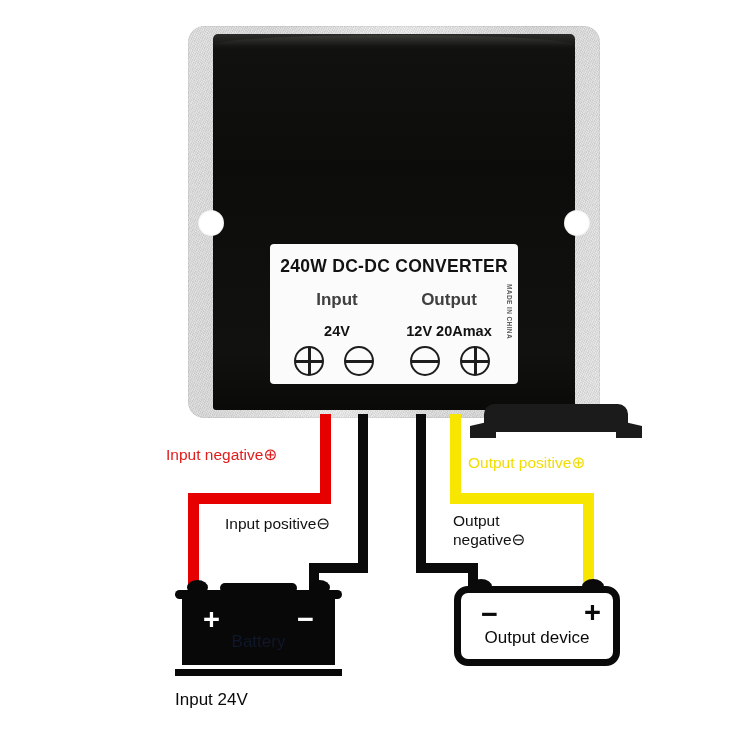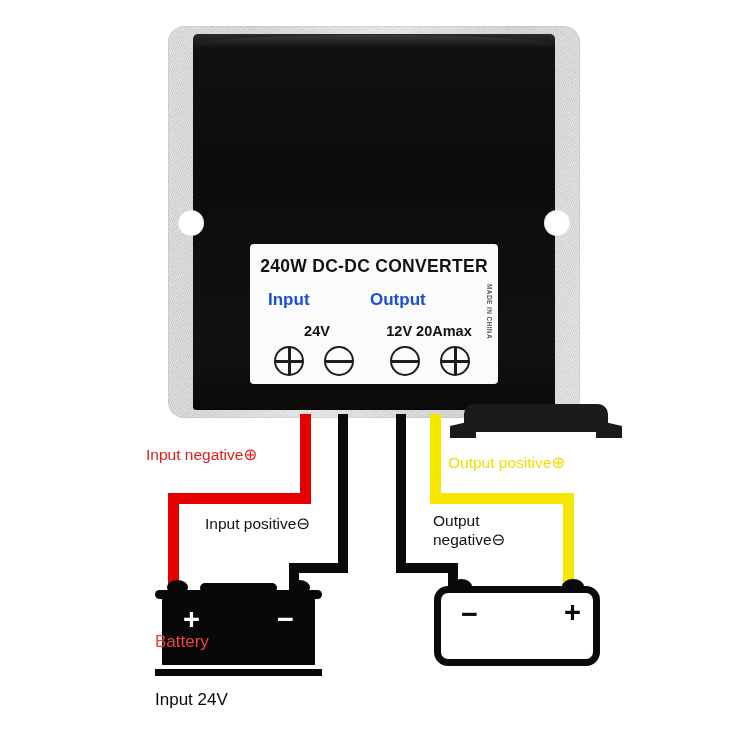--- a/index.html
+++ b/index.html
@@ -9,20 +9,21 @@
   }
   body {
     font-family: "Liberation Sans", sans-serif;
   }
   #stage {
     position: relative;
     width: 677px;
     height: 747px;
     background: #ffffff;
     overflow: hidden;
+    margin-left: 20px;
   }
   .abs { position: absolute; }
 
   
   #converter-module {
     left: 168px; top: 26px;
     width: 412px; height: 392px;
   }
   
   .heatsink {
@@ -73,22 +74,22 @@
     position: absolute; left: 0; right: 0; top: 12px;
     text-align: center;
     font-size: 17.5px;
     font-weight: bold;
     letter-spacing: .3px;
     color: #121212;
     white-space: nowrap;
   }
   .lbl-col-head {
     position: absolute; top: 46px;
-    font-size: 17px; font-weight: bold; color: #1d4ed8;
-    text-align: left;
+    font-size: 17px; font-weight: bold; color: #404040;
+    text-align: center;
   }
   .lbl-col-val {
     position: absolute; top: 79px;
     font-size: 14.5px; font-weight: bold; color: #121212;
     text-align: center; white-space: nowrap;
   }
   .col-in  { left: 18px;  width: 98px; }
   .col-out { left: 120px; width: 118px; }
 
   .terminals {
@@ -204,22 +205,22 @@
     color: #ffffff;
     font-weight: bold;
     font-size: 29px;
     line-height: 24px;
   }
   .bs-plus  { left: 28px;  top: 24px; }
   .bs-minus { left: 122px; top: 24px; }
   .bat-text {
     position: absolute;
     left: 0; right: 0; top: 49px;
-    text-align: left;
-    color: #ef4444;
+    text-align: center;
+    color: #0f172a;
     font-size: 17px;
   }
 
   
   #output-device {
     position: absolute;
     left: 434px; top: 586px;
     width: 166px; height: 80px;
   }
   .od-box {
@@ -360,17 +361,18 @@
     <div class="bat-text">Battery</div>
     <div class="bat-base"></div>
   </div>
 
   <div id="output-device">
     <div class="od-post odp-neg"></div>
     <div class="od-post odp-pos"></div>
     <div class="od-box"></div>
     <div class="od-sign ods-minus">−</div>
     <div class="od-sign ods-plus">+</div>
+    <div class="od-text">Output device</div>
   </div>
 
   <div id="caption-input" class="caption">Input 24V</div>
 
 </div>
 
 </body></html>

